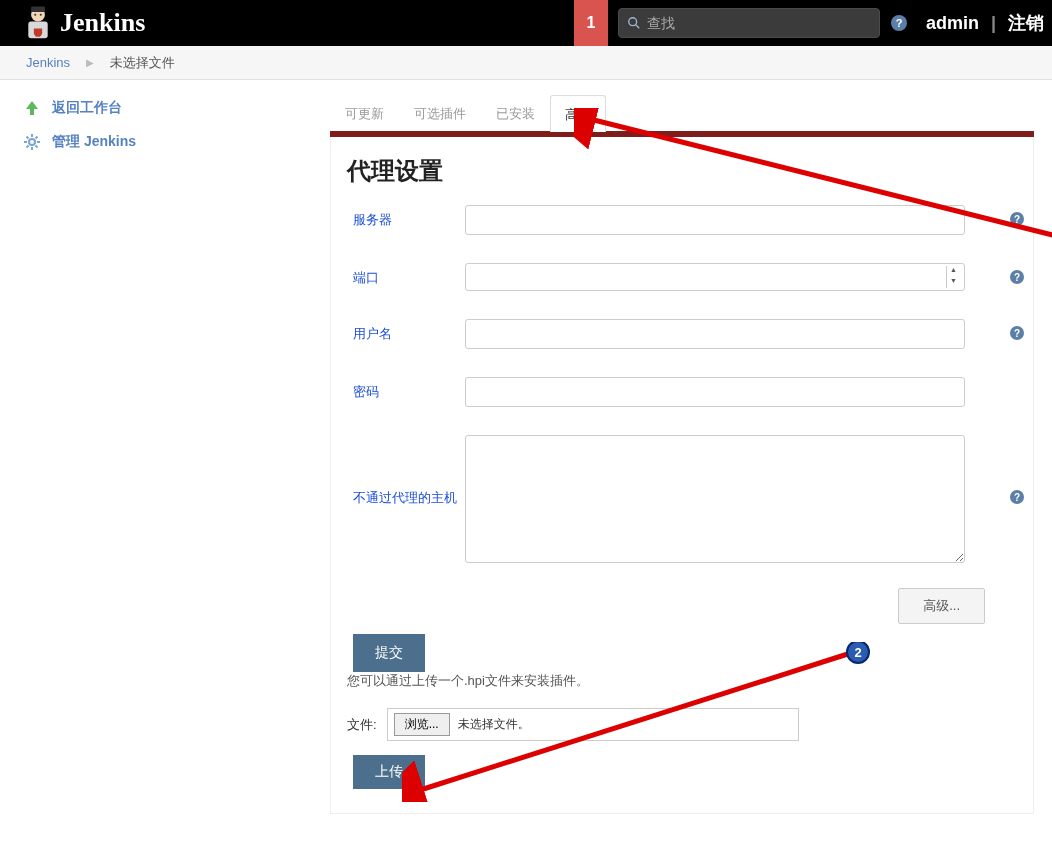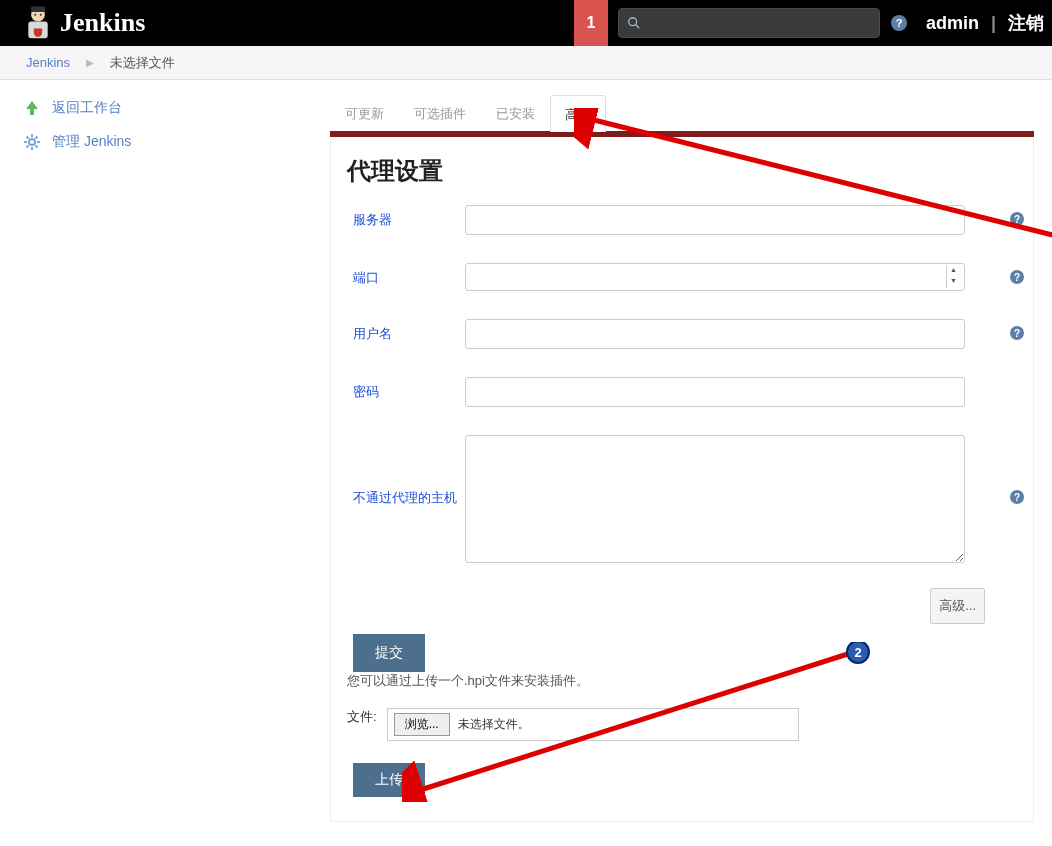--- a/index.html
+++ b/index.html
@@ -21,21 +21,21 @@
   .user-links a { color: #fff; text-decoration: none; }
   .sep { color: #888; }
 
   .breadcrumb { background: #f6f6f6; border-bottom: 1px solid #e0e0e0; height: 34px; display: flex; align-items: center; padding-left: 26px; font-size: 13px; color: #555; gap: 16px; }
   .breadcrumb a { color: #5682c2; text-decoration: none; }
   .bc-sep { color: #bbb; font-size: 10px; }
 
   .body-wrap { display: flex; }
   .sidebar { width: 320px; padding: 18px 0 0 22px; }
   .side-item { display: flex; align-items: center; gap: 10px; margin-bottom: 14px; cursor: pointer; }
-  .side-item a { color: #5682c2; text-decoration: none; font-size: 14px; }
+  .side-item a { color: #5682c2; text-decoration: none; font-size: 14px; font-weight: bold; }
   .side-icon { width: 20px; height: 20px; display:inline-flex; align-items:center; justify-content:center;}
 
   .main { flex: 1; padding: 14px 18px 60px 0; position: relative; }
 
   .tabs { display: flex; border-bottom: 6px solid #7f1d1d; margin-left: 10px; }
   .tab { padding: 10px 14px 8px; color: #999; font-size: 13px; border: 1px solid transparent; border-bottom: none; cursor: pointer; }
   .tab.active { color: #333; border-color: #ddd; background: #fff; border-radius: 3px 3px 0 0; position: relative; top: 1px; }
 
   .content { border: 1px solid #eee; border-top: none; padding: 18px 0 24px 14px; margin-left: 10px; }
 
@@ -47,25 +47,25 @@
   .label-col { width: 120px; padding-top: 6px; font-size: 13px; color: #1d4ed8; padding-left: 8px; font-family: Liberation Serif, serif;}
   .input-col { flex: 1; }
   .help-col { width: 32px; display:flex; align-items:center; justify-content:center; padding-top:6px;}
   .text-input { width: 500px; height: 30px; border: 1px solid #ccc; border-radius: 3px; padding: 4px 6px; font-size: 13px; }
   .num-input { width: 500px; height: 28px; border: 1px solid #ccc; border-radius: 3px; padding: 2px 4px; display:flex; align-items:center; justify-content:flex-end;}
   .spinner { width:14px; border-left: 1px solid #ccc; height: 100%; display:flex; flex-direction:column;}
   .spinner span { flex:1; font-size:7px; text-align:center; color:#555; line-height:1; cursor:pointer;}
   .textarea { width: 500px; height: 128px; border: 1px solid #ccc; border-radius: 3px; resize: both; }
 
   .adv-btn-row { display:flex; justify-content:flex-end; padding-right: 48px; margin-top: -6px; margin-bottom: 10px;}
-  .adv-btn { background: #f4f4f4; border: 1px solid #ccc; color: #555; padding: 8px 8px; font-size: 13px; cursor:pointer; border-radius:2px;text-align:right;}
+  .adv-btn { background: #f4f4f4; border: 1px solid #ccc; color: #555; padding: 8px 24px; font-size: 13px; cursor:pointer; border-radius:2px;text-align:right;}
 
   .primary-btn { background: #4b6f8c; color: #fff; border: none; padding: 10px 22px; font-size: 14px; cursor: pointer; margin-left: 8px; }
 
-  .file-row { display: flex; align-items: flex-start; gap: 10px; margin: 18px 2px 22px 2px; }
+  .file-row { display: flex; align-items: center; gap: 10px; margin: 18px 2px 14px 2px; }
   .file-label { font-size: 13px; }
   .file-box { border: 1px solid #ccc; display:flex; align-items:center; padding: 4px 6px; gap: 8px; width: 412px; }
   .browse-btn { background: #efefef; border: 1px solid #999; padding: 2px 10px; font-size: 12px; cursor: pointer; }
   .no-file { font-size: 12px; color: #333; }
 
 </style>
 </head>
 <body>
 
 <div class="topbar">
@@ -80,20 +80,21 @@
     </svg>
     <span class="logo-text">Jenkins</span>
   </div>
   <div class="spacer"></div>
   <div class="notif-badge">1</div>
   <div class="search-wrap">
     <svg class="search-icon" viewBox="0 0 16 16">
         <circle cx="6.5" cy="6.5" r="4.5" fill="none" stroke="#9fb9d6" stroke-width="1.5"></circle>
         <line x1="10" y1="10" x2="14" y2="14" stroke="#9fb9d6" stroke-width="1.5"></line>
       </svg>
+    <input type="text" placeholder="查找" style="">
   </div>
   <span class="help-circle">
     <svg width="18" height="18" viewBox="0 0 18 18">
         <circle cx="9" cy="9" r="8" fill="#5b7fa6"></circle>
         <text x="9" y="13" text-anchor="middle" fill="#fff" font-size="11" font-weight="bold">?</text>
       </svg>
   </span>
   <div class="user-links">
     <a href="#">admin</a>
     <span class="sep">|</span>

